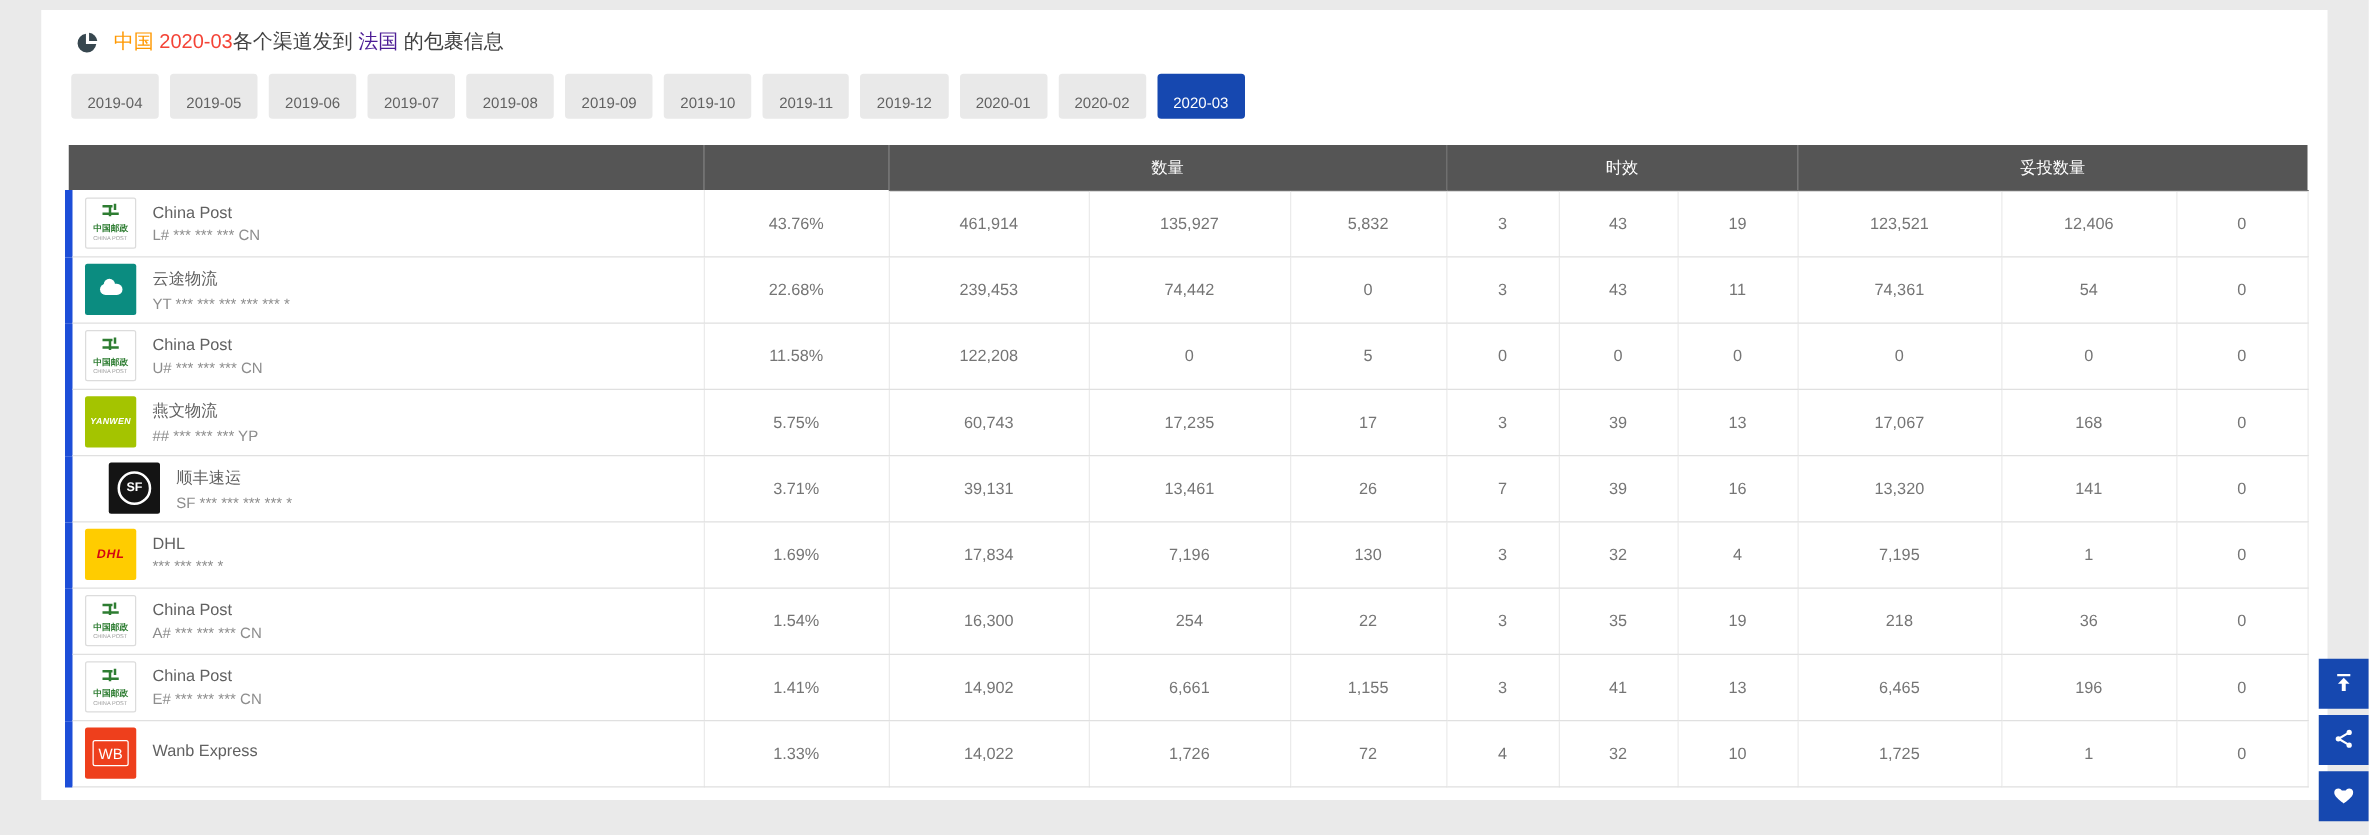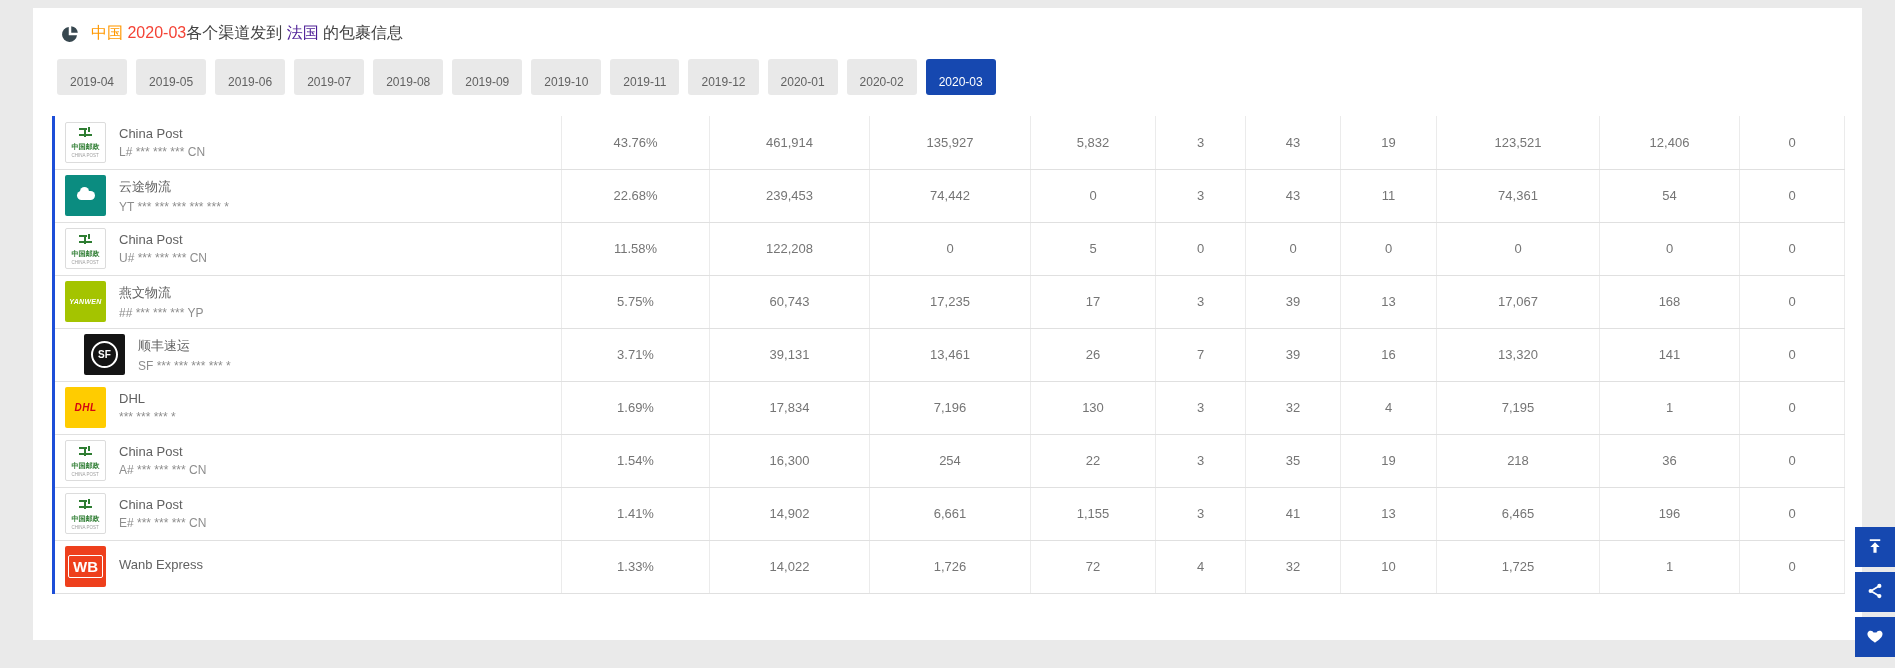--- a/index.html
+++ b/index.html
@@ -53,21 +53,21 @@
   thead th.gh { border-bottom:1px solid #6e6e6e; }
   thead th.gh-empty { border-bottom:none; }
   tbody td {
     height:53px;
     border-bottom:1px solid #e0e0e0;
     border-right:1px solid #ebebeb;
     text-align:center; vertical-align:middle;
     font-size:13px; color:#757575;
     background:#fff;
   }
-  tbody td:first-child { border-left:3px solid #1d4ed8; }
+  tbody td:first-child { border-left:6px solid #1d4ed8; }
   
   td.c-channel { text-align:left; padding-left:10px; }
   .ch { display:flex; align-items:center; gap:13px; }
   .ch-name { font-size:13px; color:#616161; }
   .ch-code { font-size:12px; color:#8d8d8d; margin-top:4px; }
   
   .logo {
     width:41px; height:41px; border-radius:2px;
     display:flex; flex-direction:column;
     align-items:center; justify-content:center;
@@ -82,21 +82,21 @@
   .logo-yanwen { background:#a4c400; }
   .logo-yanwen .t1 { color:#fff; font-size:7px; font-weight:bold; font-style:italic; letter-spacing:.3px; }
   .logo-sf { background:#141414;margin-left:19px; }
   .sf-circle { width:27px; height:27px; border:2px solid #fff; border-radius:50%;
     display:flex; align-items:center; justify-content:center; }
   .logo-sf .t1 { color:#fff; font-size:10px; font-weight:bold; }
   .logo-dhl { background:#ffcc00; }
   .logo-dhl .t1 { color:#d40511; font-size:10px; font-weight:bold; font-style:italic; letter-spacing:.5px; }
   .logo-wanb { background:#ee3f1c; }
   .wb-box { border:1px solid #fff; border-radius:2px; padding:2px 4px; }
-  .logo-wanb .t1 { color:#fff; font-size:15px; font-weight:bold; }
+  .logo-wanb .t1 { color:#fff; font-size:12px; font-weight:normal; }
   
   .fab {
     position:absolute; right:0; width:40px; height:40px;
     background:#1648b0; border:none; cursor:pointer;
     display:flex; align-items:center; justify-content:center;
   }
   .fab-top { top:527px; }
   .fab-share { top:572px; }
   .fab-heart { top:617px; }
 </style>
@@ -139,20 +139,27 @@
         <col style="width:161px">
           <col style="width:125px">
           <col style="width:90px">
         <col style="width:95px">
           <col style="width:96px">
           <col style="width:163px">
         <col style="width:140px">
           <col style="width:105px">
       </colgroup>
       <thead>
+        <tr class="thr1">
+          <th class="gh-empty"></th>
+          <th class="gh-empty"></th>
+          <th class="gh" colspan="3">数量</th>
+          <th class="gh" colspan="3">时效</th>
+          <th class="gh" colspan="3">妥投数量</th>
+        </tr>
       </thead>
       <tbody>
           <tr>
             <td class="c-channel">
               <div class="ch">
                 <div class="logo logo-china-post">
                   <span class="glyph"><svg width="17" height="12" viewBox="0 0 17 12" fill="none" stroke="#2e7d32" stroke-width="2">
                       <path d="M2 3h8M2 9h13M8 3v8M12 1v5"></path>
                     </svg></span>
                   <span class="t1">中国邮政</span>

